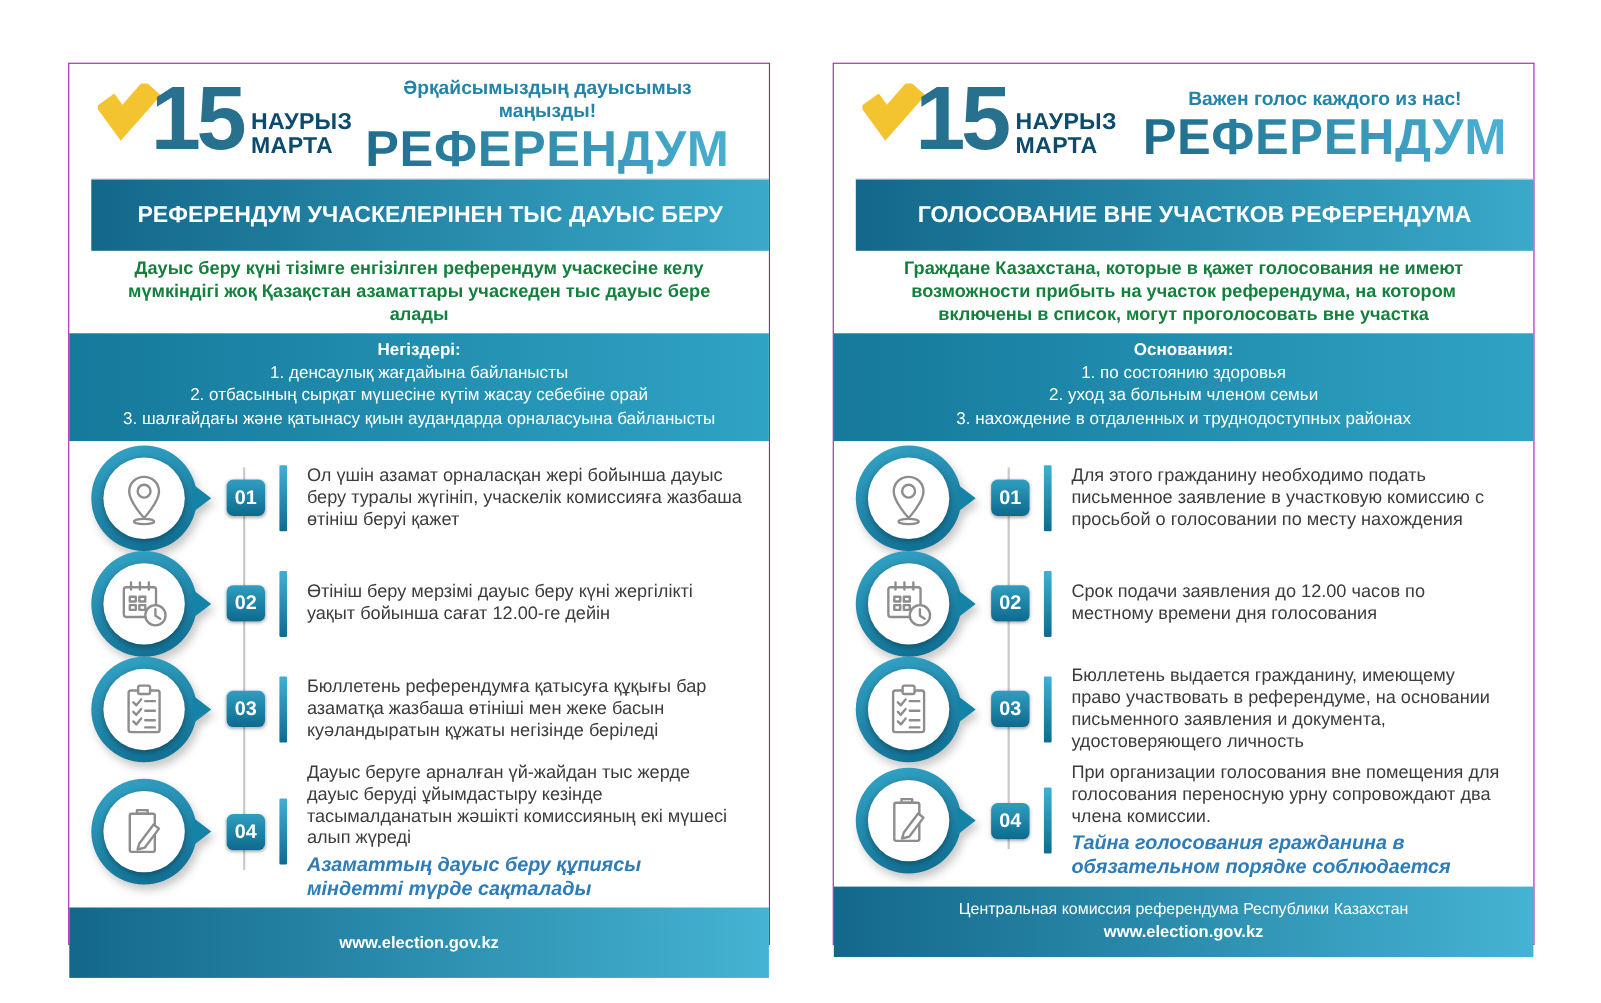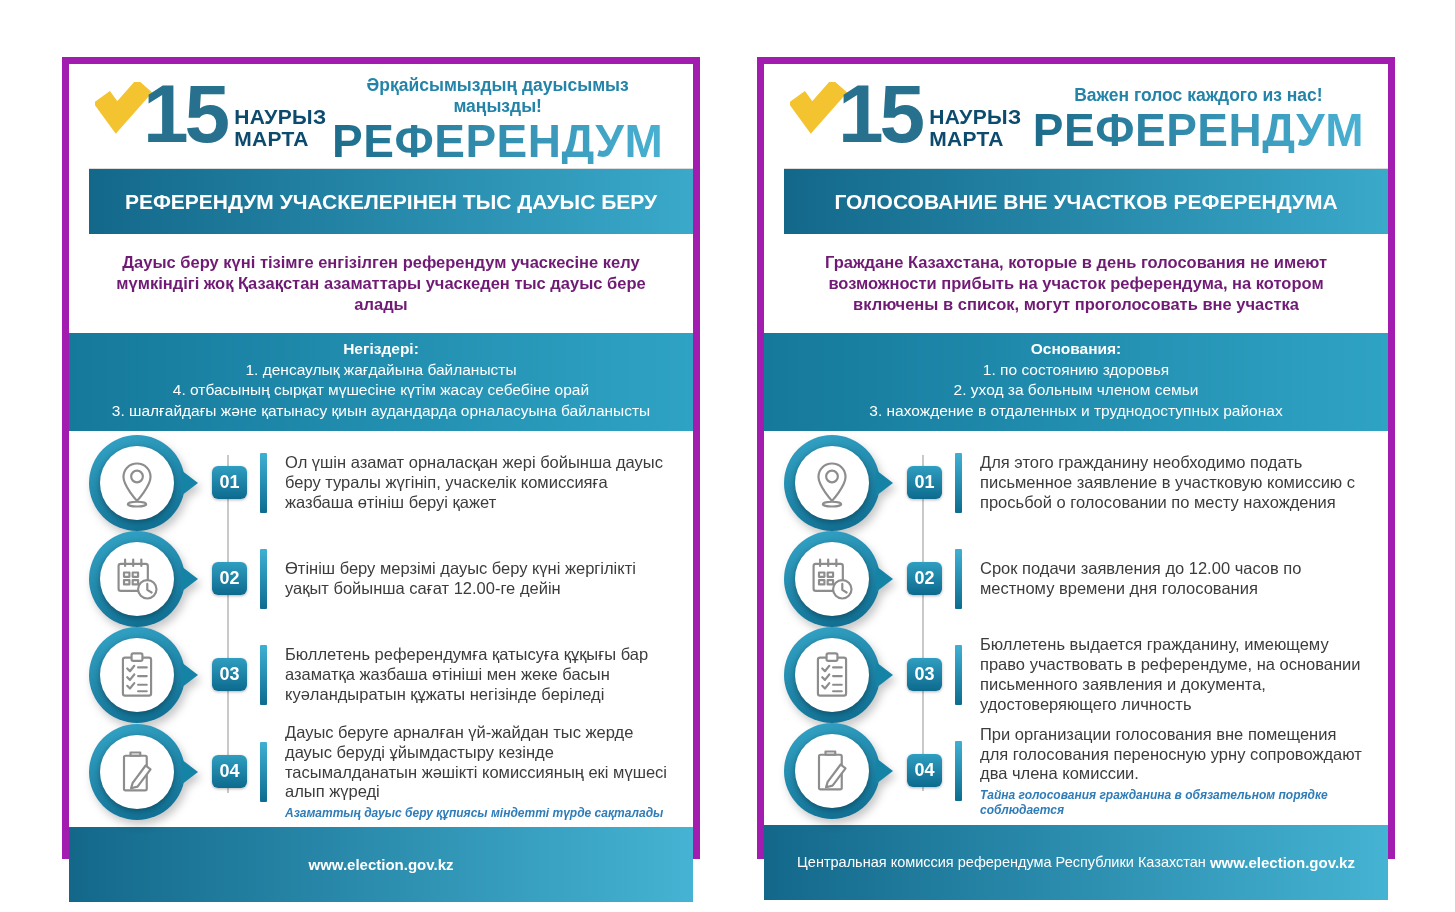--- a/index.html
+++ b/index.html
@@ -1,60 +1,60 @@
 <!DOCTYPE html>
 <html><head>
 <meta charset="utf-8">
 <style>
   html,body{margin:0;padding:0;background:#ffffff;}
   body{width:1455px;height:912px;font-family:"Liberation Sans",sans-serif;-webkit-font-smoothing:antialiased;}
   .canvas{position:relative;width:1455px;height:912px;background:#fff;overflow:hidden;}
-  .poster{position:absolute;top:57px;width:638px;height:802px;background:#fff;border:7px solid #a21caf;display:flex;flex-direction:column;box-sizing:border-box;}
+  .poster{position:absolute;top:57px;width:638px;height:802px;background:#fff;border:1px solid #a21caf;display:flex;flex-direction:column;box-sizing:border-box;}
   .poster.left{left:62px;}
   .poster.right{left:757px;}
 
   
   .p-header{height:104px;flex:none;display:flex;align-items:center;padding:2px 24px 0 26px;box-sizing:border-box;}
   .logo{display:flex;align-items:flex-start;margin-top:8px;}
   .check-svg{width:58px;height:84px;margin-right:-10px;margin-top:6px;}
   .day{font-size:82px;font-weight:800;color:#27718f;line-height:0.92;letter-spacing:-4px;}
   .month{margin-left:8px;margin-top:30px;font-weight:700;color:#0c4a6e;font-size:21px;line-height:1.04;letter-spacing:.3px;}
   .head-right{margin-left:auto;text-align:center;padding-top:4px;}
   .tagline{color:#2383a8;font-weight:700;font-size:17.5px;margin-bottom:1px;}
   .big-title{font-size:46px;font-weight:800;line-height:1;letter-spacing:.5px;color:#2a7da0;
     background:linear-gradient(90deg,#1d6b8a 0%,#4ab2d4 100%);
     -webkit-background-clip:text;background-clip:text;-webkit-text-fill-color:transparent;}
 
   
   .banner{height:66px;flex:none;background:linear-gradient(90deg,#13688a 0%,#3aa9ca 100%);color:#fff;display:flex;align-items:center;justify-content:center;font-weight:700;font-size:21px;text-align:center;padding:16px 14px;box-sizing:border-box;border-top:1px solid #dcdcdc;margin-left:20px;}
 
   
-  .intro{min-height:70px;flex:none;display:flex;align-items:center;justify-content:center;padding:18px 34px;text-align:center;font-weight:700;font-size:16.5px;color:#701a75;line-height:1.27;box-sizing:border-box;}
+  .intro{min-height:70px;flex:none;display:flex;align-items:center;justify-content:center;padding:6px 34px;text-align:center;font-weight:700;font-size:16.5px;color:#15803d;line-height:1.27;box-sizing:border-box;}
 
   
   .basis{flex:none;background:linear-gradient(90deg,#15799b 0%,#2fa3c4 100%);color:#fff;text-align:center;padding:6px 4px 9px;font-size:15.5px;line-height:1.34;}
   .basis-title{font-weight:700;}
 
   
   .steps{flex:1;position:relative;display:flex;flex-direction:column;justify-content:space-around;padding:4px 0 6px;}
   .connector{position:absolute;left:158px;top:24px;bottom:34px;width:2px;background:#c9c9c9;z-index:0;}
   .step{display:flex;align-items:center;padding-left:20px;position:relative;}
   .bubble{width:96px;height:96px;position:relative;flex:none;filter:drop-shadow(3px 5px 4px rgba(0,0,0,0.22));}
   .ring{width:96px;height:96px;border-radius:50%;background:linear-gradient(160deg,#35a6c8 0%,#0d6a8e 100%);display:flex;align-items:center;justify-content:center;}
   .inner{width:74px;height:74px;border-radius:50%;background:#fff;box-shadow:0 2px 6px rgba(0,0,0,0.35);display:flex;align-items:center;justify-content:center;}
   .tail{position:absolute;right:-13px;top:50%;transform:translateY(-50%);width:0;height:0;border-left:17px solid #1583a6;border-top:13px solid transparent;border-bottom:13px solid transparent;}
   .badge{width:35px;height:33px;margin-left:27px;display:flex;align-items:center;justify-content:center;color:#fff;font-weight:700;font-size:18px;background:linear-gradient(180deg,#2f9ec0 0%,#0d6a8e 100%);border-radius:6px;z-index:2;flex:none;box-shadow:0 1px 3px rgba(0,0,0,0.3);}
   .accent-bar{width:7px;height:60px;margin-left:13px;background:linear-gradient(180deg,#3fb0d3 0%,#0d6c90 100%);flex:none;border-radius:1px;}
   .step-text{margin-left:18px;padding-right:24px;font-size:16.5px;color:#3c3c3c;line-height:1.2;}
   .step-main{margin:0;}
-  .step-note{margin:4px 0 0 0;color:#2e7cb8;font-style:italic;font-weight:600;font-size:12px;line-height:1.2;}
+  .step-note{margin:4px 0 0 0;color:#2e7cb8;font-style:italic;font-weight:600;font-size:18px;line-height:1.2;}
   .icon-svg{width:52px;height:52px;stroke:#8d8d8d;fill:none;stroke-width:2;stroke-linecap:round;stroke-linejoin:round;}
 
   
-  .p-footer{height:75px;flex:none;background:linear-gradient(90deg,#13688a 0%,#45b3d3 100%);color:#fff;display:flex;flex-direction:row;align-items:center;justify-content:center;gap:4px;}
+  .p-footer{height:64px;flex:none;background:linear-gradient(90deg,#13688a 0%,#45b3d3 100%);color:#fff;display:flex;flex-direction:column;align-items:center;justify-content:center;gap:4px;}
   .footer-org{font-size:14.5px;}
   .footer-site{font-size:15px;font-weight:600;}
 </style>
 </head>
 <body>
 
 <div class="canvas">
 
   <div class="poster left">
     <div class="p-header">
@@ -76,21 +76,21 @@
 
     <div class="banner">
       <span>РЕФЕРЕНДУМ УЧАСКЕЛЕРІНЕН ТЫС ДАУЫС БЕРУ</span>
     </div>
 
     <div class="intro">Дауыс беру күні тізімге енгізілген референдум учаскесіне келу мүмкіндігі жоқ Қазақстан азаматтары учаскеден тыс дауыс бере алады</div>
 
     <div class="basis">
       <div class="basis-title">Негіздері:</div>
       <div>1. денсаулық жағдайына байланысты</div>
-      <div>4. отбасының сырқат мүшесіне күтім жасау себебіне орай</div>
+      <div>2. отбасының сырқат мүшесіне күтім жасау себебіне орай</div>
       <div>3. шалғайдағы және қатынасу қиын аудандарда орналасуына байланысты</div>
     </div>
 
     <div class="steps">
       <div class="connector"></div>
 
       <div class="step">
         <div class="bubble">
           <div class="ring">
               <div class="inner">
@@ -198,21 +198,21 @@
       <div class="head-right">
         <div class="tagline">Важен голос каждого из нас!</div>
         <div class="big-title">РЕФЕРЕНДУМ</div>
       </div>
     </div>
 
     <div class="banner">
       <span>ГОЛОСОВАНИЕ ВНЕ УЧАСТКОВ РЕФЕРЕНДУМА</span>
     </div>
 
-    <div class="intro">Граждане Казахстана, которые в день голосования не имеют возможности прибыть на участок референдума, на котором включены в список, могут проголосовать вне участка</div>
+    <div class="intro">Граждане Казахстана, которые в қажет голосования не имеют возможности прибыть на участок референдума, на котором включены в список, могут проголосовать вне участка</div>
 
     <div class="basis">
       <div class="basis-title">Основания:</div>
       <div>1. по состоянию здоровья</div>
       <div>2. уход за больным членом семьи</div>
       <div>3. нахождение в отдаленных и труднодоступных районах</div>
     </div>
 
     <div class="steps">
       <div class="connector"></div>

